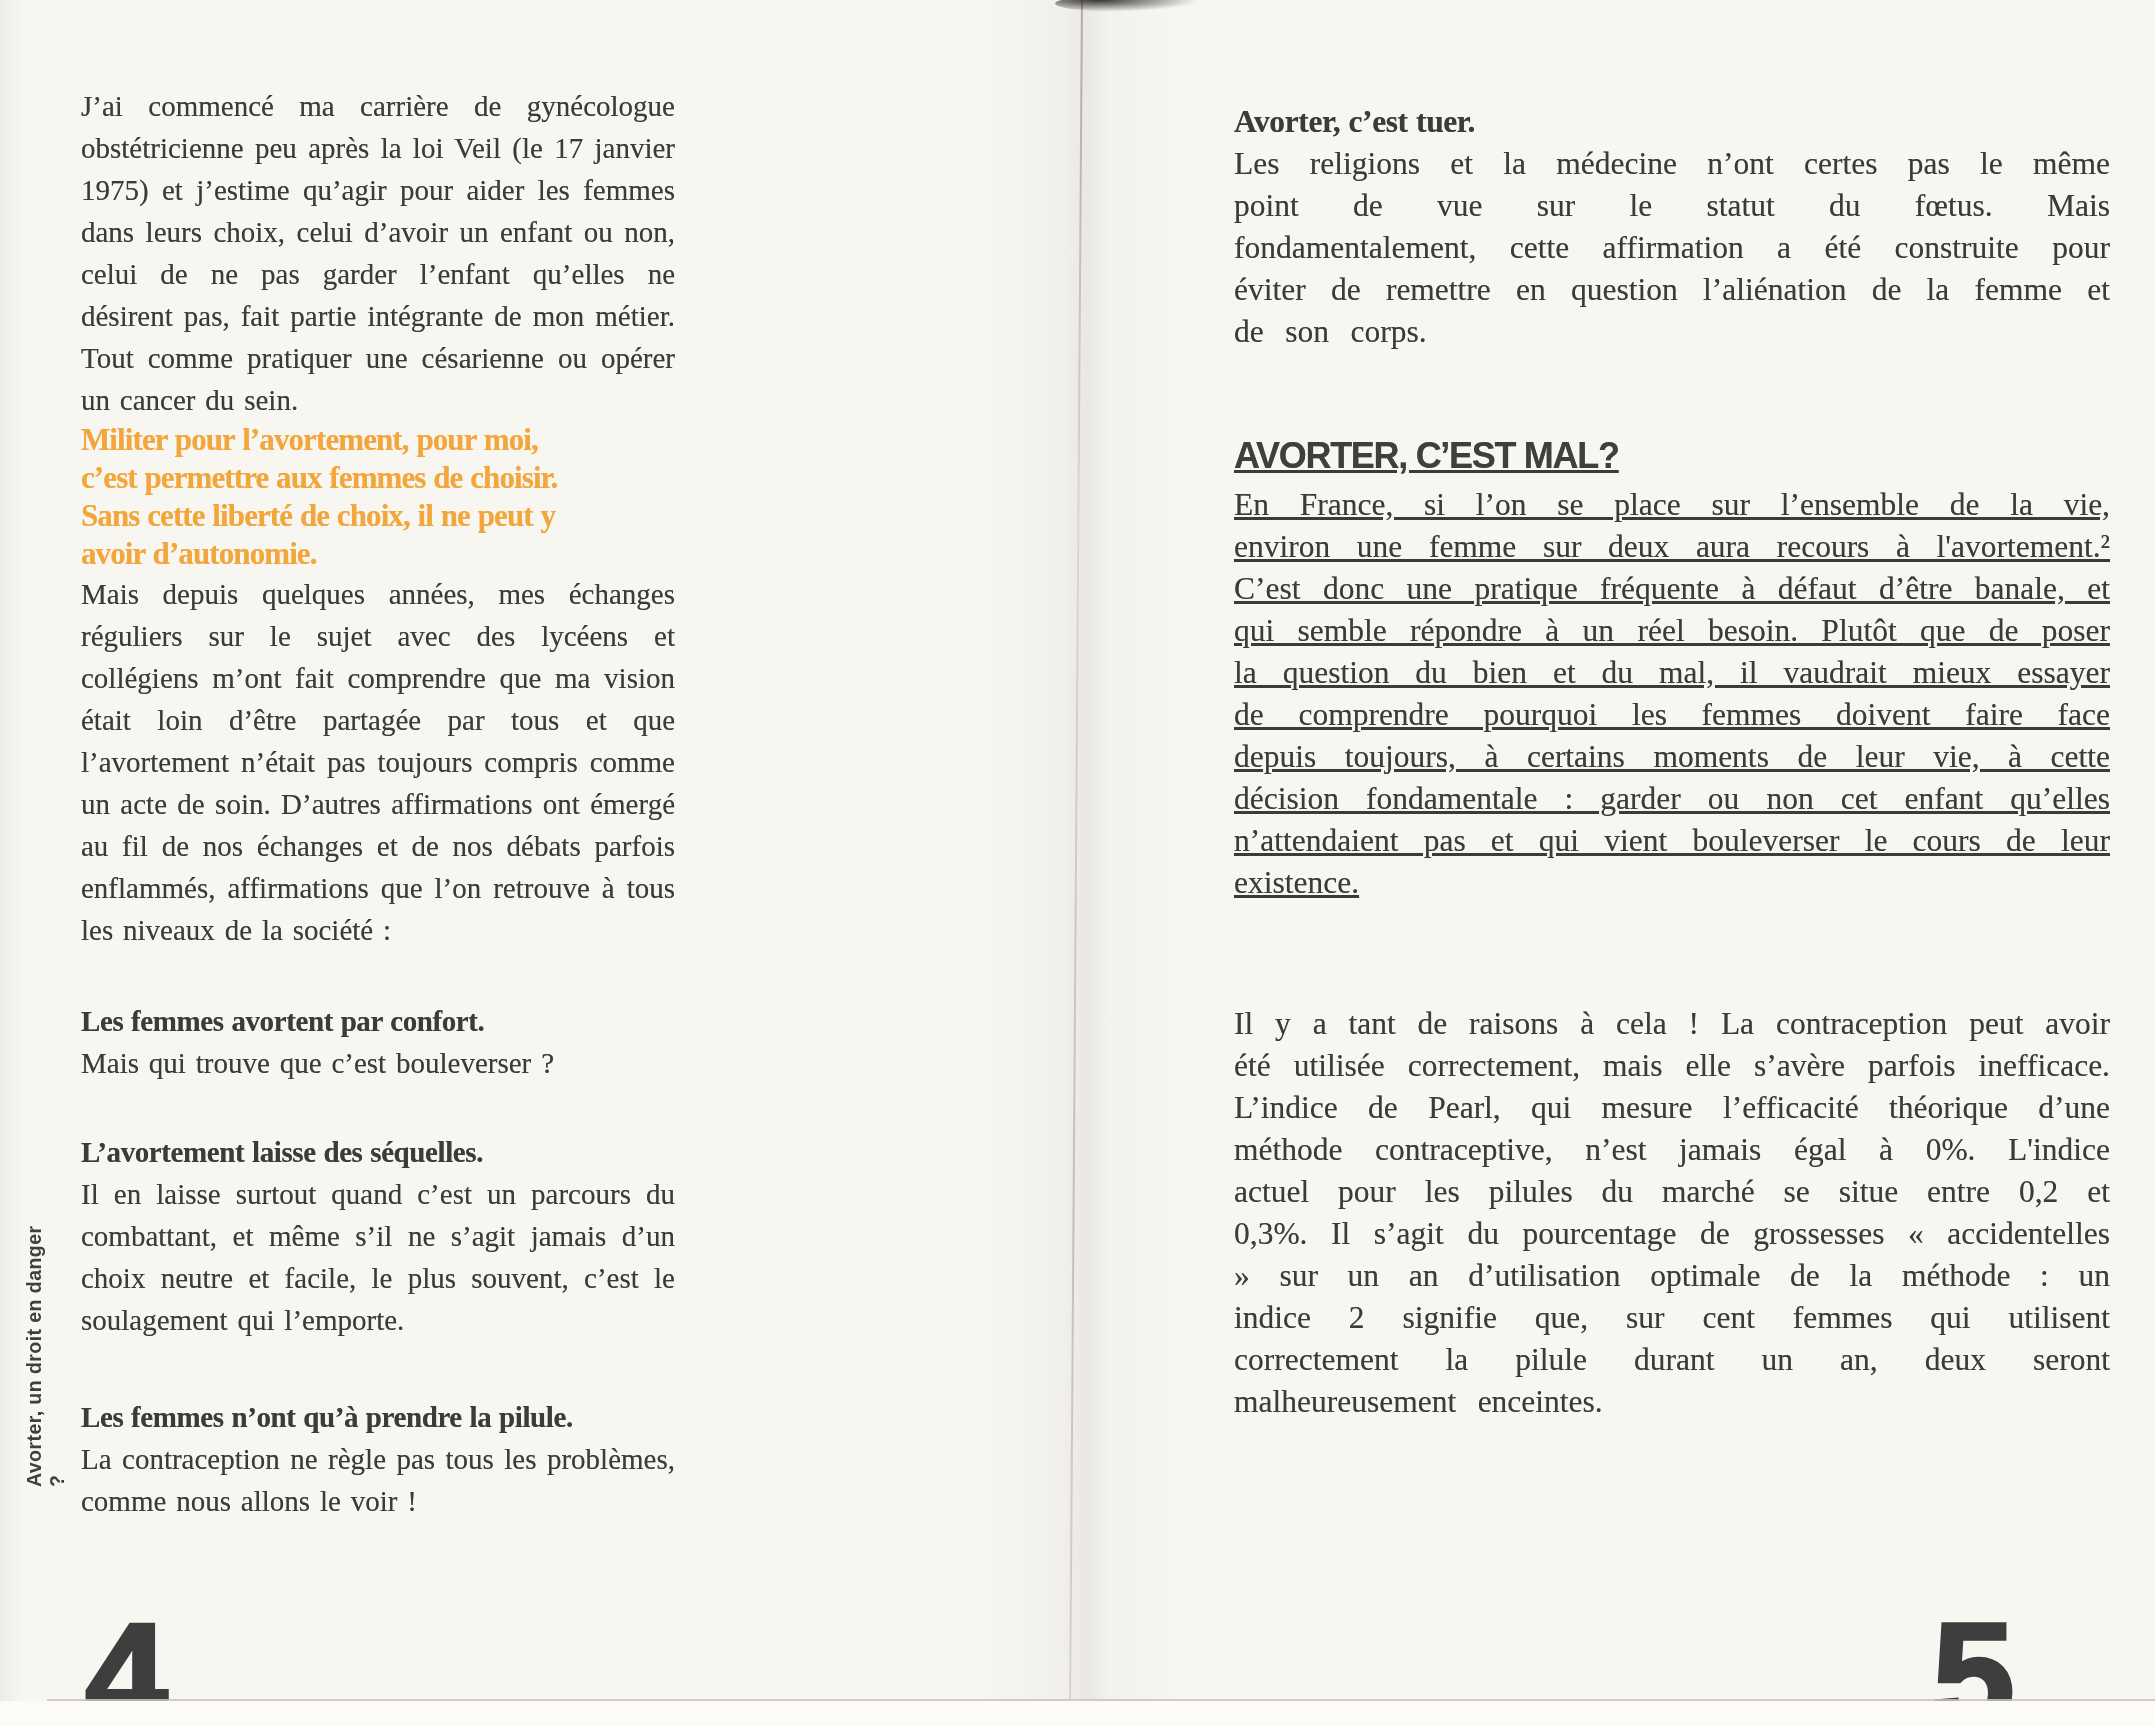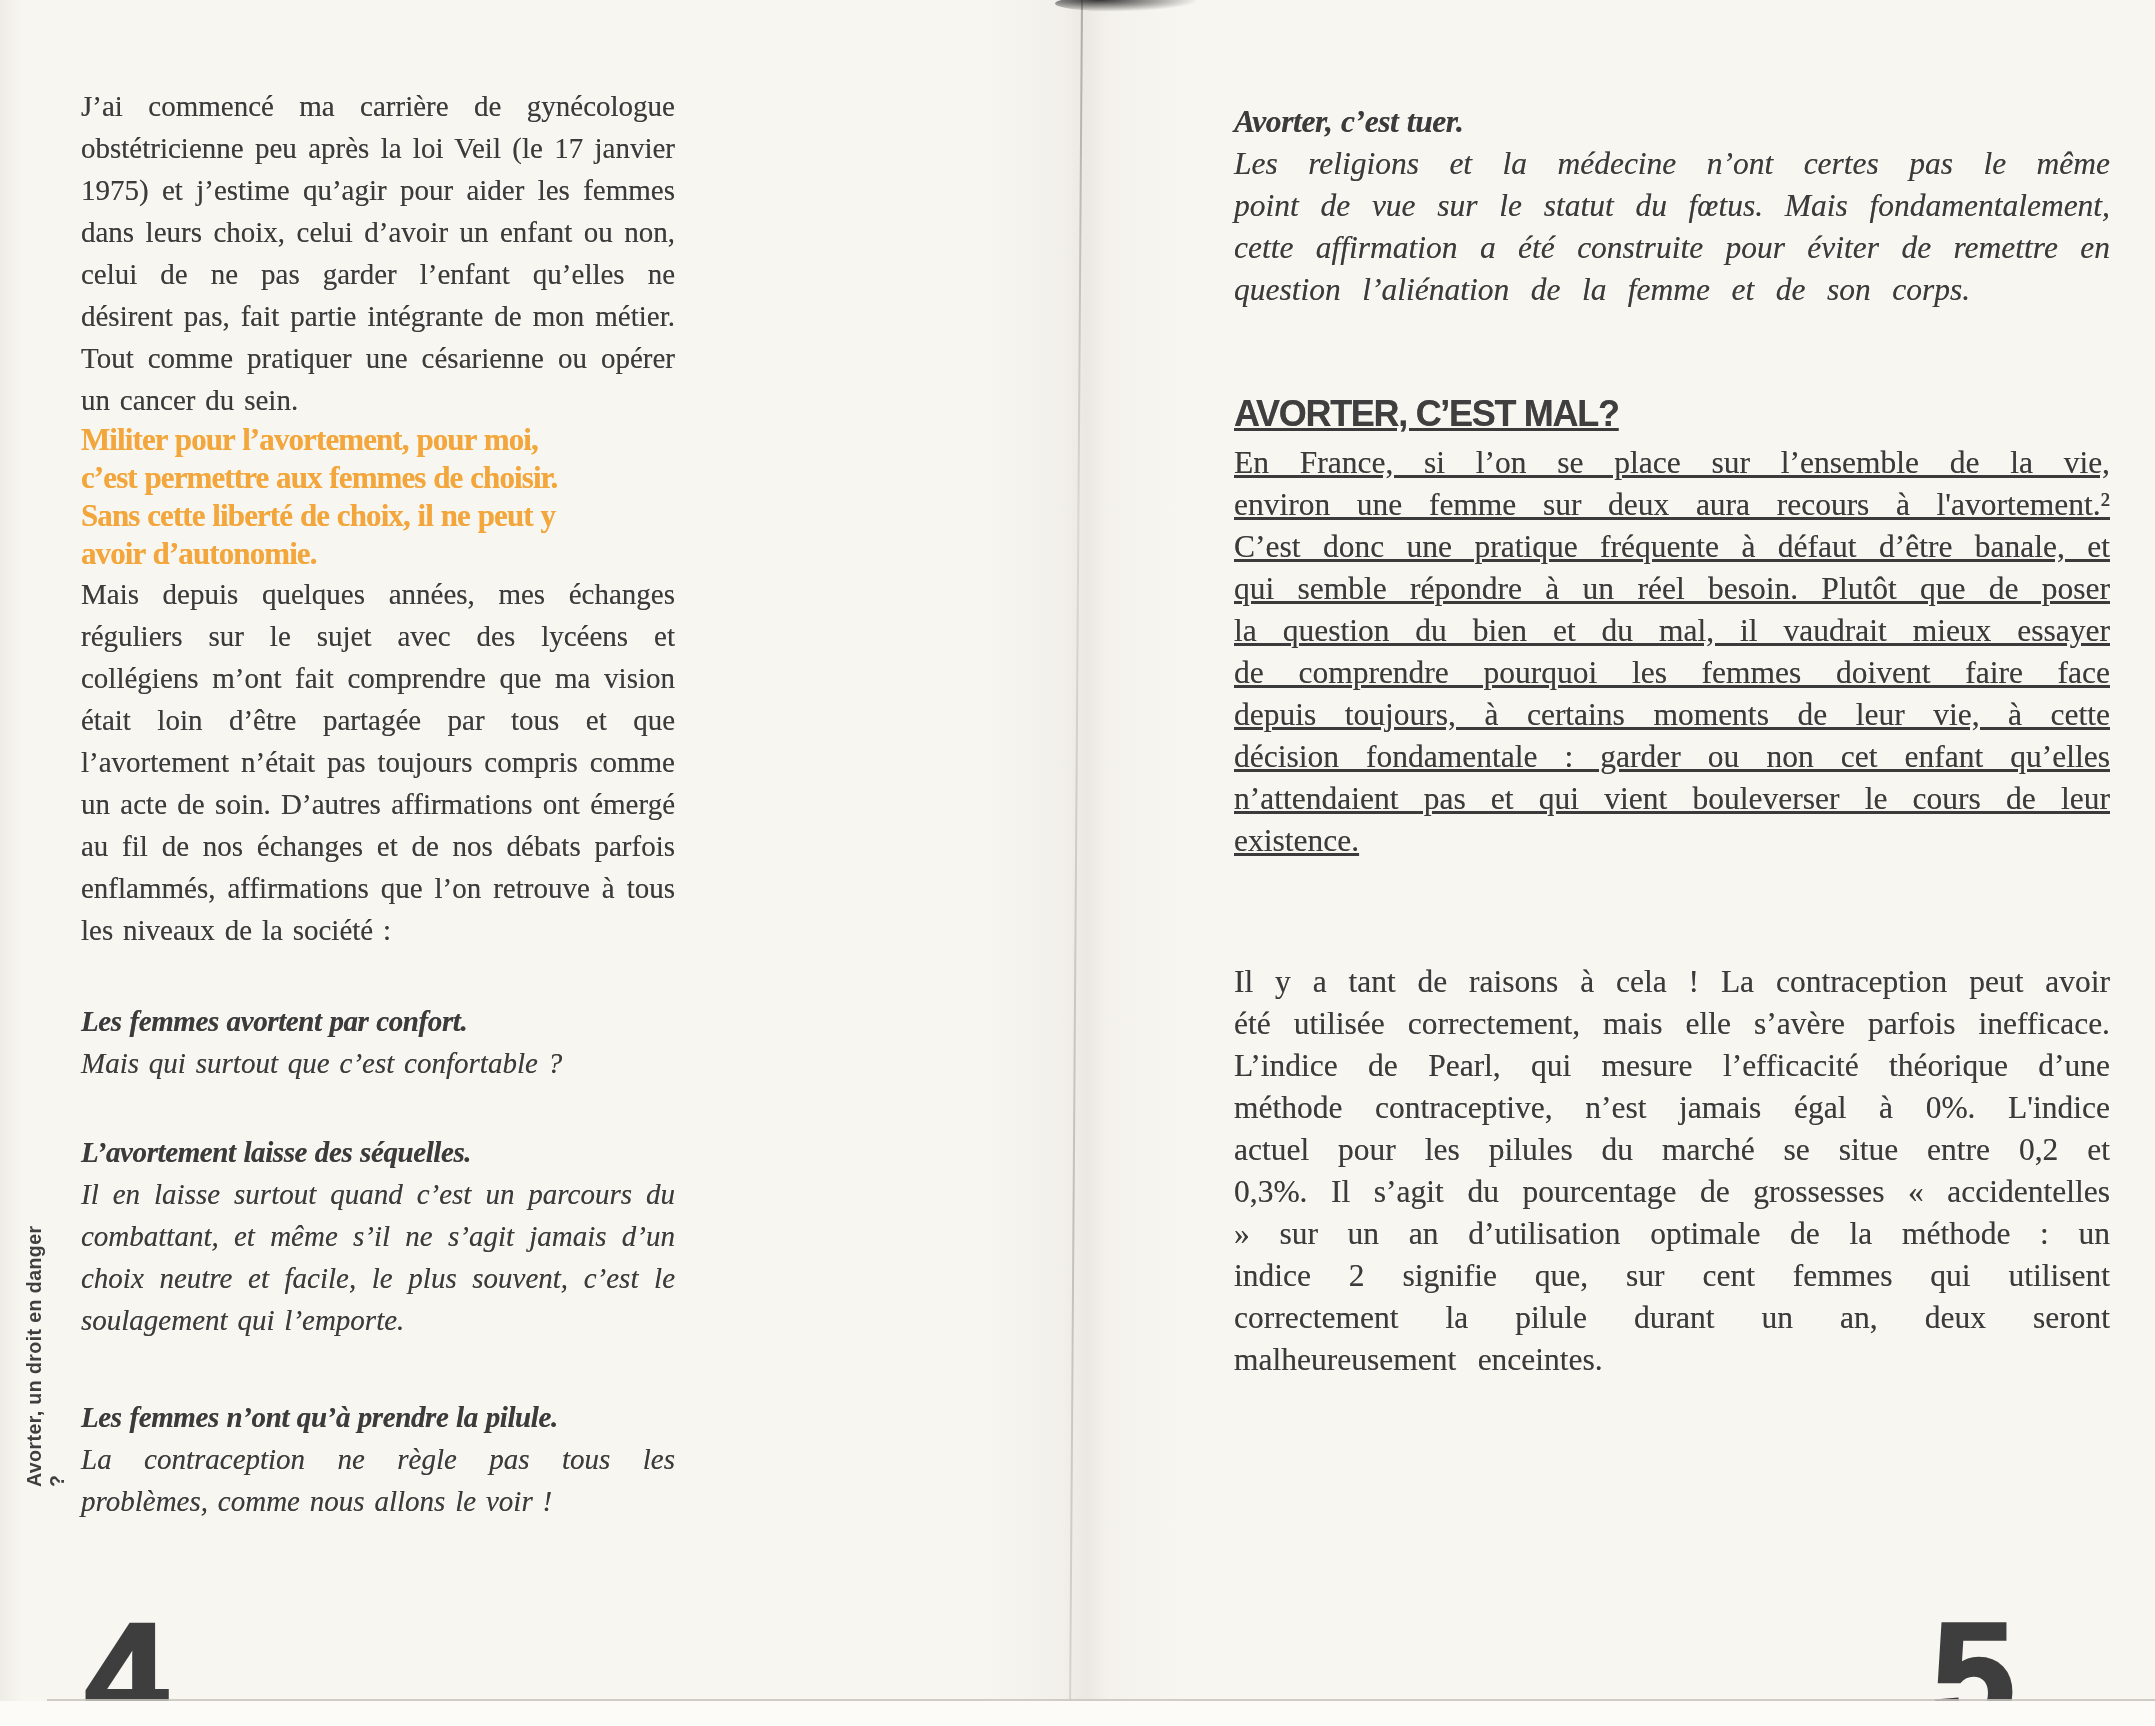--- a/index.html
+++ b/index.html
@@ -32,21 +32,21 @@
 
   .pull-quote{
     margin-top:48px;margin-left:43px;width:511px;
     font-size:31px;line-height:38px;font-weight:bold;
     letter-spacing:-0.9px;
     color:#f2a63c;text-align:left;word-spacing:0.9px;
     text-shadow:0 0 0.4px rgba(242,166,60,.6);
   }
   .para-2{margin-top:53px;}
 
-  .claim{margin-top:49px;font-style:italic;}
+  .claim{margin-top:49px;}
   .claim.c2{margin-top:47px;}
   .claim.c3{margin-top:55px;}
   .claim-title{font-weight:bold;letter-spacing:-0.4px;word-spacing:0.9px;}
 
   .section-1{margin-top:83px;text-decoration:underline;}
   .section-2{margin-top:99px;}
   .section-heading{
     font-family:"Liberation Sans", sans-serif;
     font-weight:bold;font-size:36px;line-height:39px;
     letter-spacing:-1.3px;word-spacing:0px;
@@ -126,21 +126,21 @@
     <div class="col-left">
 
       <p>J’ai commencé ma carrière de gynécologue obstétricienne peu après la loi Veil (le 17 janvier 1975) et j’estime qu’agir pour aider les femmes dans leurs choix, celui d’avoir un enfant ou non, celui de ne pas garder l’enfant qu’elles ne désirent pas, fait partie intégrante de mon métier. Tout comme pratiquer une césarienne ou opérer un cancer du sein.</p>
 
       <p class="pull-quote">Militer pour l’avortement, pour moi, c’est permettre aux femmes de choisir. Sans cette liberté de choix, il ne peut y avoir d’autonomie.</p>
 
       <p class="para-2">Mais depuis quelques années, mes échanges réguliers sur le sujet avec des lycéens et collégiens m’ont fait comprendre que ma vision était loin d’être partagée par tous et que l’avortement n’était pas toujours compris comme un acte de soin. D’autres affirmations ont émergé au fil de nos échanges et de nos débats parfois enflammés, affirmations que l’on retrouve à tous les niveaux de la société :</p>
 
       <div class="claim c1">
         <span class="claim-title">Les femmes avortent par confort.</span><br>
-        <span>Mais qui surtout que c’est confortable ?</span>
+        <span>Mais qui trouve que c’est bouleverser ?</span>
       </div>
 
       <div class="claim c2">
         <span class="claim-title">L’avortement laisse des séquelles.</span><br>
         <span>Il en laisse surtout quand c’est un parcours du combattant, et même s’il ne s’agit jamais d’un choix neutre et facile, le plus souvent, c’est le soulagement qui l’emporte.</span>
       </div>
 
       <div class="claim c3">
         <span class="claim-title">Les femmes n’ont qu’à prendre la pilule.</span><br>
         <span>La contraception ne règle pas tous les problèmes, comme nous allons le voir !</span>

